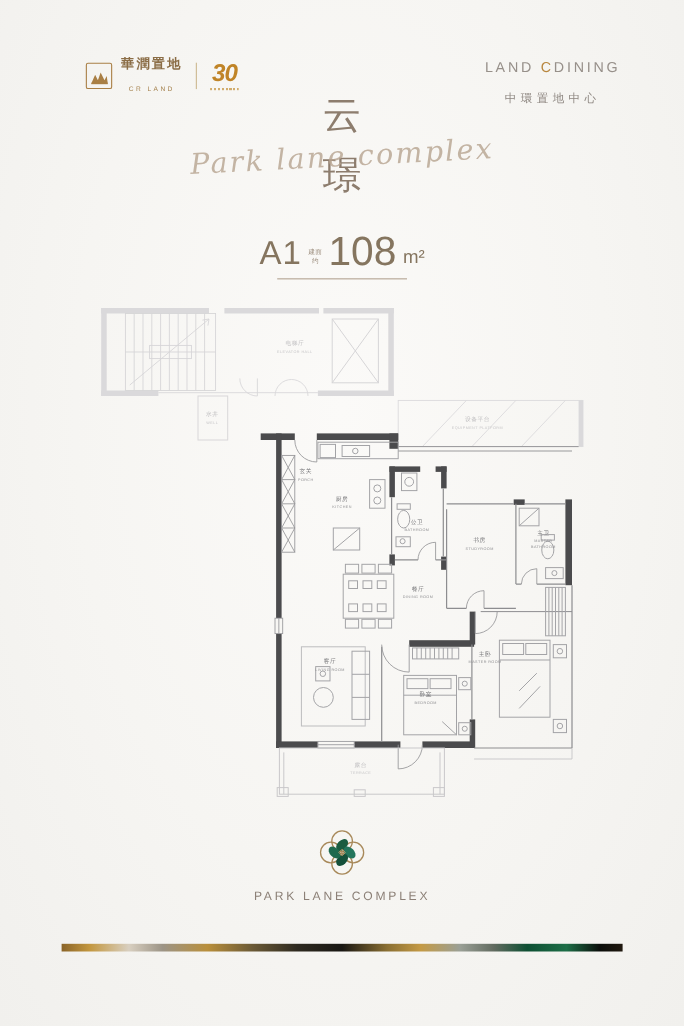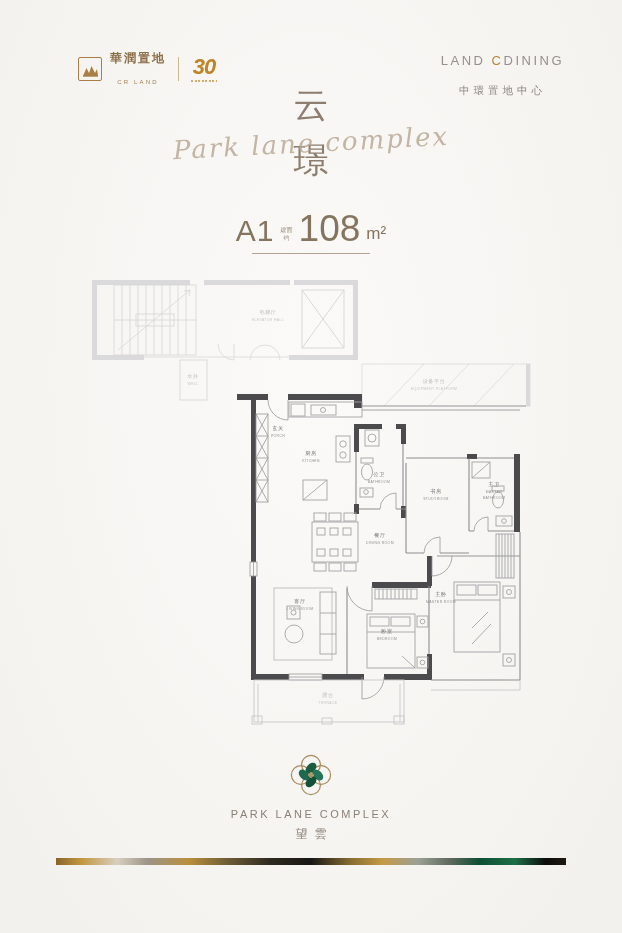--- a/index.html
+++ b/index.html
@@ -348,18 +348,17 @@
       </g>
       <g>
         <ellipse cx="30" cy="19" rx="5" ry="7.5" fill="#1a5c40" transform="rotate(45 30 19)"></ellipse>
         <ellipse cx="38" cy="27" rx="5" ry="7.5" fill="#23755c" transform="rotate(135 38 27)"></ellipse>
         <ellipse cx="30" cy="35" rx="5" ry="7.5" fill="#14503a" transform="rotate(45 30 35)"></ellipse>
         <ellipse cx="22" cy="27" rx="5" ry="7.5" fill="#1e6a4e" transform="rotate(135 22 27)"></ellipse>
         <rect x="27.5" y="24.5" width="5" height="5" fill="none" stroke="#b09364" stroke-width="1" transform="rotate(45 30 27)"></rect>
       </g>
     </svg>
     <div class="brand-line-en">PARK LANE COMPLEX</div>
-    <div class="brand-line-zh">望雲</div>
   </div>
 
   <div class="strip"></div>
 
 </div>
 
 </body></html>

